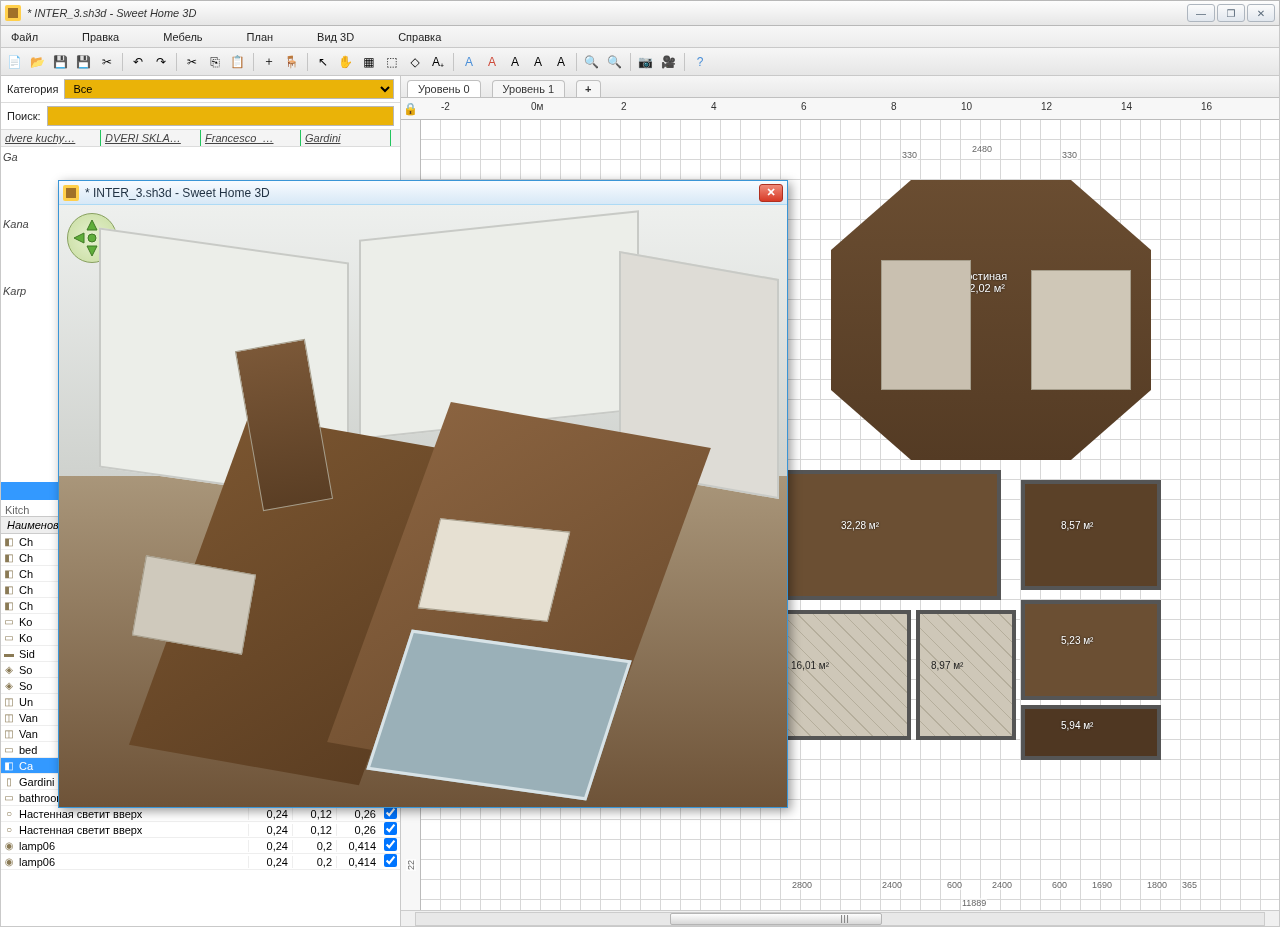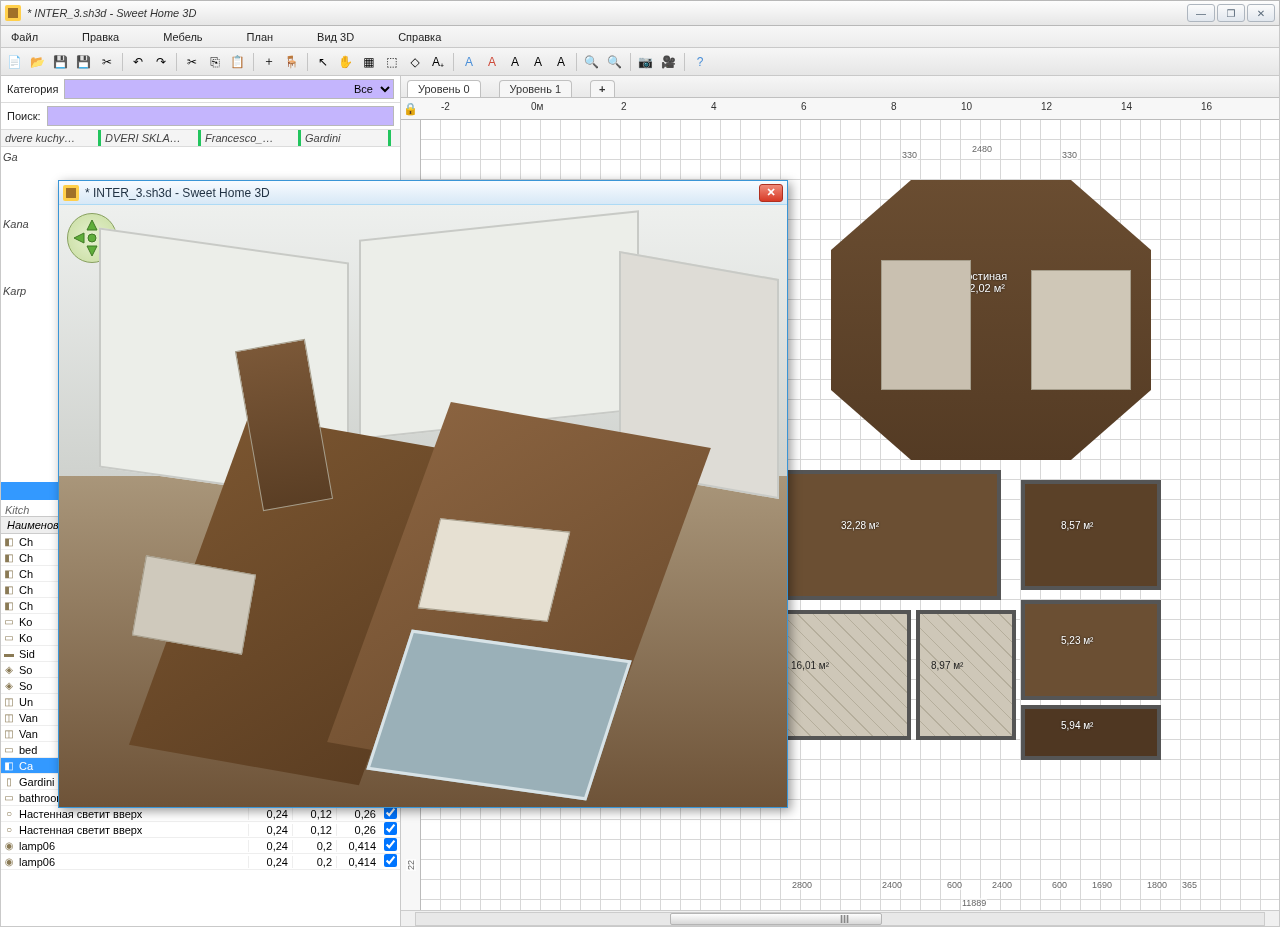--- a/index.html
+++ b/index.html
@@ -21,43 +21,43 @@
 .tbtn { width: 20px; height: 20px; border: 1px solid transparent; border-radius: 3px; display: flex; align-items: center; justify-content: center; font-size: 12px; }
 .tsep { width: 1px; height: 18px; background: #c5c5c5; margin: 0 2px; }
 
 
 .main { display: flex; height: calc(100% - 76px); border: 1px solid #c9c9c9; border-top: none; }
 
 
 .leftcol { width: 400px; display: flex; flex-direction: column; border-right: 1px solid #c9c9c9; background: #fff; }
 .catrow { display: flex; align-items: center; padding: 3px 6px; gap: 6px; border-bottom: 1px solid #dcdcdc; }
 .catrow label { color: #222; }
-.catrow select, .catrow input { flex: 1; border: 1px solid #b8b8b8; height: 20px; padding: 0 4px; background: #c4b5fd; text-align: right; }
+.catrow select, .catrow input { flex: 1; border: 1px solid #b8b8b8; height: 20px; padding: 0 4px; background: #eab308; }
 .catalog-head { display: flex; border-bottom: 1px solid #dcdcdc; background: #f4f4f4; }
-.catalog-head div { padding: 2px 4px; font-style: italic; color: #444; border-right: 3px solid #22c55e; overflow: hidden; white-space: nowrap; text-overflow: ellipsis; }
+.catalog-head div { padding: 2px 4px; font-style: italic; color: #444; border-right: 1px solid #22c55e; overflow: hidden; white-space: nowrap; text-overflow: ellipsis; text-decoration: underline; }
 .catalog-body { flex: 0 0 370px; background: #fff; border-bottom: 1px solid #c9c9c9; position: relative; overflow: hidden; }
 .catalog-side { position:absolute; left:2px; top:4px; display:flex; flex-direction:column; gap:55px; }
 .catalog-side span { font-style: italic; color:#444; white-space: nowrap;}
 .catalog-body .selrow{ position:absolute; bottom:16px; left:0; right:0; height:18px; background:#3399ff; }
-.catalog-body .kitch{ position:absolute; bottom:0; left:4px; font-style:italic; color:#666; }
+.catalog-body .kitch{ position:absolute; bottom:0; left:4px; color:#666; }
 
 
 .furn-head { display:flex; align-items:center; padding:2px 6px; background:#eee; border-bottom:1px solid #ccc; font-style: italic; }
 .furntable { flex:1; overflow-y:auto; background:#fff; }
 .ftr { display:flex; align-items:center; border-bottom:1px solid #eee; height:16px; }
 .ftr .ico { width:16px; text-align:center; font-size:10px; color:#8a7a55; }
 .ftr .nm { flex:1; padding-left:2px; white-space:nowrap; overflow:hidden; text-overflow:ellipsis; }
 .ftr .num { width:44px; text-align:right; padding-right:4px; border-left:1px solid #eee; }
 .ftr .cb { width:20px; text-align:center; }
 .ftr.sel { background:#3399ff; color:#fff; }
 .ftr.sel .ico { color:#fff; }
 
 
 .planwrap { flex:1; display:flex; flex-direction:column; background:#fff; position:relative; }
-.tabs { height:22px; display:flex; align-items:flex-end; padding-left:6px; gap:18px; background:linear-gradient(#f6f6f6,#e9e9e9); border-bottom:1px solid #c0c0c0; }
+.tabs { height:22px; display:flex; align-items:flex-end; padding-left:6px; gap:11px; background:linear-gradient(#f6f6f6,#e9e9e9); border-bottom:1px solid #c0c0c0; }
 .tab { padding: 2px 10px; background:#f6f6f6; border:1px solid #c0c0c0; border-bottom:none; border-radius:4px 4px 0 0; color:#333; }
 .tab.active { background:#fff; }
 .tab.add { padding:2px 8px; font-weight:bold; }
 .ruler-h { height:22px; display:flex; align-items:center; border-bottom:1px solid #bbb; background:#f7f7f7; position:relative; overflow:hidden;}
 .ruler-h .lock{ width:20px; font-size:12px; color:#d98b1a; text-align:center;}
 .ruler-h .ticks{ flex:1; position:relative; height:100%;}
 .ruler-h .ticks span{ position:absolute; top:3px; font-size:10px; color:#333;}
 .plan { flex:1; position:relative; background:
   repeating-linear-gradient(#0000 0 19px,#d7d7d7 19px 20px),
   repeating-linear-gradient(90deg,#0000 0 19px,#d7d7d7 19px 20px),
@@ -67,21 +67,21 @@
 .plan .ruler-v{position:absolute;left:0;top:0;bottom:0;width:20px;background:#f7f7f7;border-right:1px solid #bbb;}
 .floor { position:absolute; background:#6b4f33; border:4px solid #555; }
 .floor.oct { clip-path: polygon(25% 0,75% 0,100% 25%,100% 75%,75% 100%,25% 100%,0 75%,0 25%); border:none; outline:4px solid #333;}
 .floor.tile { background:
   repeating-linear-gradient(45deg,#cec7b8 0 10px,#b5ae9c 10px 11px),
   #cec7b8;
 }
 .roomlabel { position:absolute; color:#fff; text-shadow:0 0 2px #000; font-size:10px; text-align:center;}
 .roomlabel.dark{color:#222;text-shadow:none;}
 .dim { position:absolute; color:#666; font-size:9px; background:rgba(255,255,255,.6); padding:0 1px;}
-.hscroll{height:16px;background:#f0f0f0;border-top:1px solid #ccc;display:flex;align-items:center;font-weight:bold;}
+.hscroll{height:16px;background:#f0f0f0;border-top:1px solid #ccc;display:flex;align-items:center;}
 .hscroll .track{flex:1;height:14px;background:#e8e8e8;border:1px solid #ccc;margin:0 14px;position:relative;}
 .hscroll .thumb{position:absolute;left:30%;width:25%;top:0;bottom:0;background:linear-gradient(#fdfdfd,#d8d8d8);border:1px solid #b5b5b5;border-radius:2px;}
 
 
 .win3d { position:absolute; left:58px; top:180px; width:730px; height:628px; background:#f6f6f6; border:1px solid #3a95d6; box-shadow:3px 3px 10px rgba(0,0,0,.4); display:flex; flex-direction:column; }
 .win3d .titlebar{height:24px;background:linear-gradient(#f8fbff,#d7e8f6);border:none;border-bottom:1px solid #addaf5;}
 .win3d .title{font-style:normal;color:#234;font-size:12px;}
 .win3d .close{ width:24px;height:18px;background:linear-gradient(#f08b7a,#d73a26);border:1px solid #b03020;border-radius:3px;color:#fff;display:flex;align-items:center;justify-content:center;font-weight:bold;}
 .view3d{flex:1;position:relative;background:linear-gradient(180deg,#eef0ee 0%,#cfd2ce 45%,#a9967a 45%,#6e5338 100%);overflow:hidden;}
 .view3d .wall{position:absolute;background:#eceee9;border:2px solid #c8cac6;}

